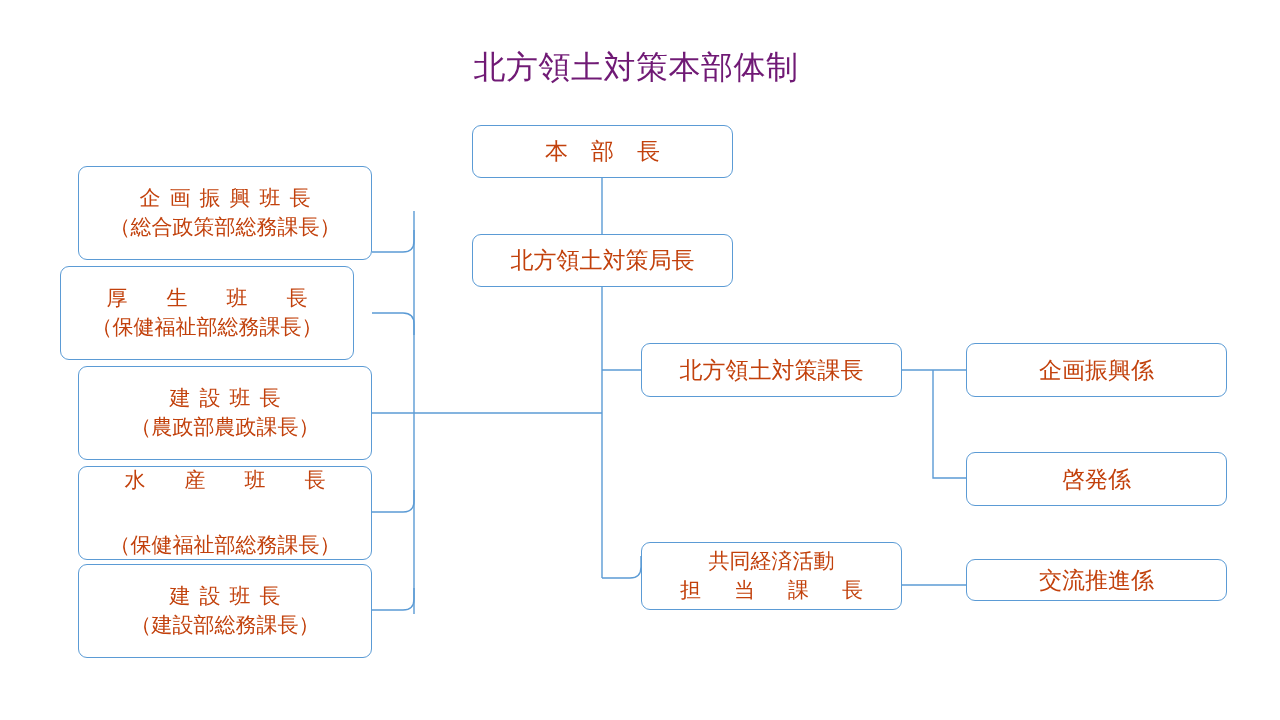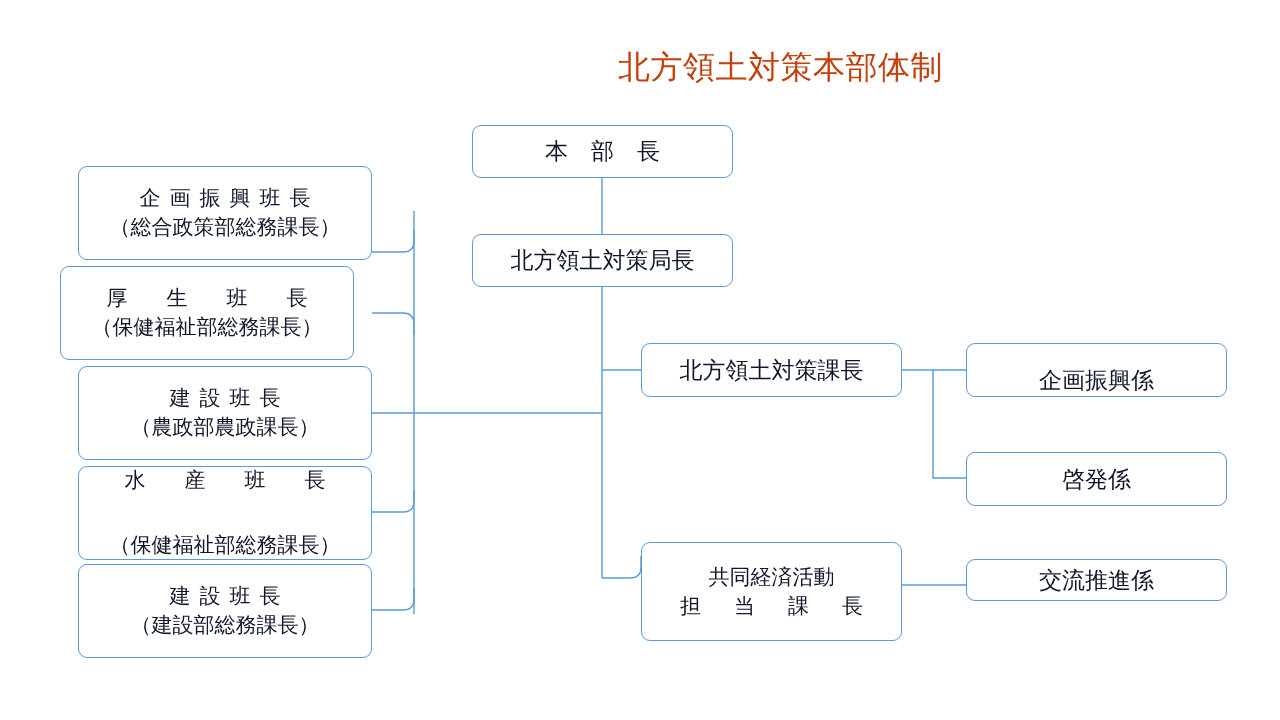--- a/index.html
+++ b/index.html
@@ -22,42 +22,42 @@
   #wires {
     position: absolute;
     left: 0;
     top: 0;
     width: 1280px;
     height: 720px;
     pointer-events: none;
   }
   .chart-title {
     position: absolute;
-    left: 343px;
+    left: 336px;
     top: 46px;
     width: 600px;
-    text-align: right;
+    text-align: center;
     font-size: 32px;
     line-height: 42px;
     letter-spacing: 0.5px;
-    color: #c2410c;
+    color: #701a75;
     white-space: nowrap;
   }
   .node {
     position: absolute;
     box-sizing: border-box;
     border: 1.4px solid #5b9bd5;
     border-radius: 9px;
     background: #ffffff;
     display: flex;
     flex-direction: column;
     align-items: center;
     justify-content: center;
     text-align: center;
-    color: #0f172a;
+    color: #c2410c;
     z-index: 2;
   }
   .node .line1,
   .node .line2 {
     display: block;
     white-space: nowrap;
   }
   
   .t-lg   { font-size: 23px; line-height: 31px; }
   .t-md   { font-size: 21px; line-height: 29px; }
@@ -105,26 +105,26 @@
   </div>
 
   <div class="node" style="left:641px; top:343px; width:261px; height:54px;">
     <span class="line1 t-lg sp-none">北方領土対策課長</span>
   </div>
 
   <div class="node" style="left:472px; top:234px; width:261px; height:53px;">
     <span class="line1 t-lg sp-none">北方領土対策局長</span>
   </div>
 
-  <div class="node" style="left:641px; top:542px; width:261px; height:99px;">
+  <div class="node" style="left:641px; top:542px; width:261px; height:68px;">
     <span class="line1 t-md sp-none">共同経済活動</span>
     <span class="line2 t-md sp-mid">担　当　課　長</span>
   </div>
 
-  <div class="node" style="left:966px; top:343px; width:261px; height:54px;justify-content:flex-end;">
+  <div class="node" style="left:966px; top:343px; width:261px; height:54px;">
     <span class="line1 t-lg sp-none">企画振興係</span>
   </div>
 
   <div class="node" style="left:966px; top:452px; width:261px; height:54px;">
     <span class="line1 t-lg sp-none">啓発係</span>
   </div>
 
   <div class="node" style="left:966px; top:559px; width:261px; height:42px;">
     <span class="line1 t-lg sp-none">交流推進係</span>
   </div>

